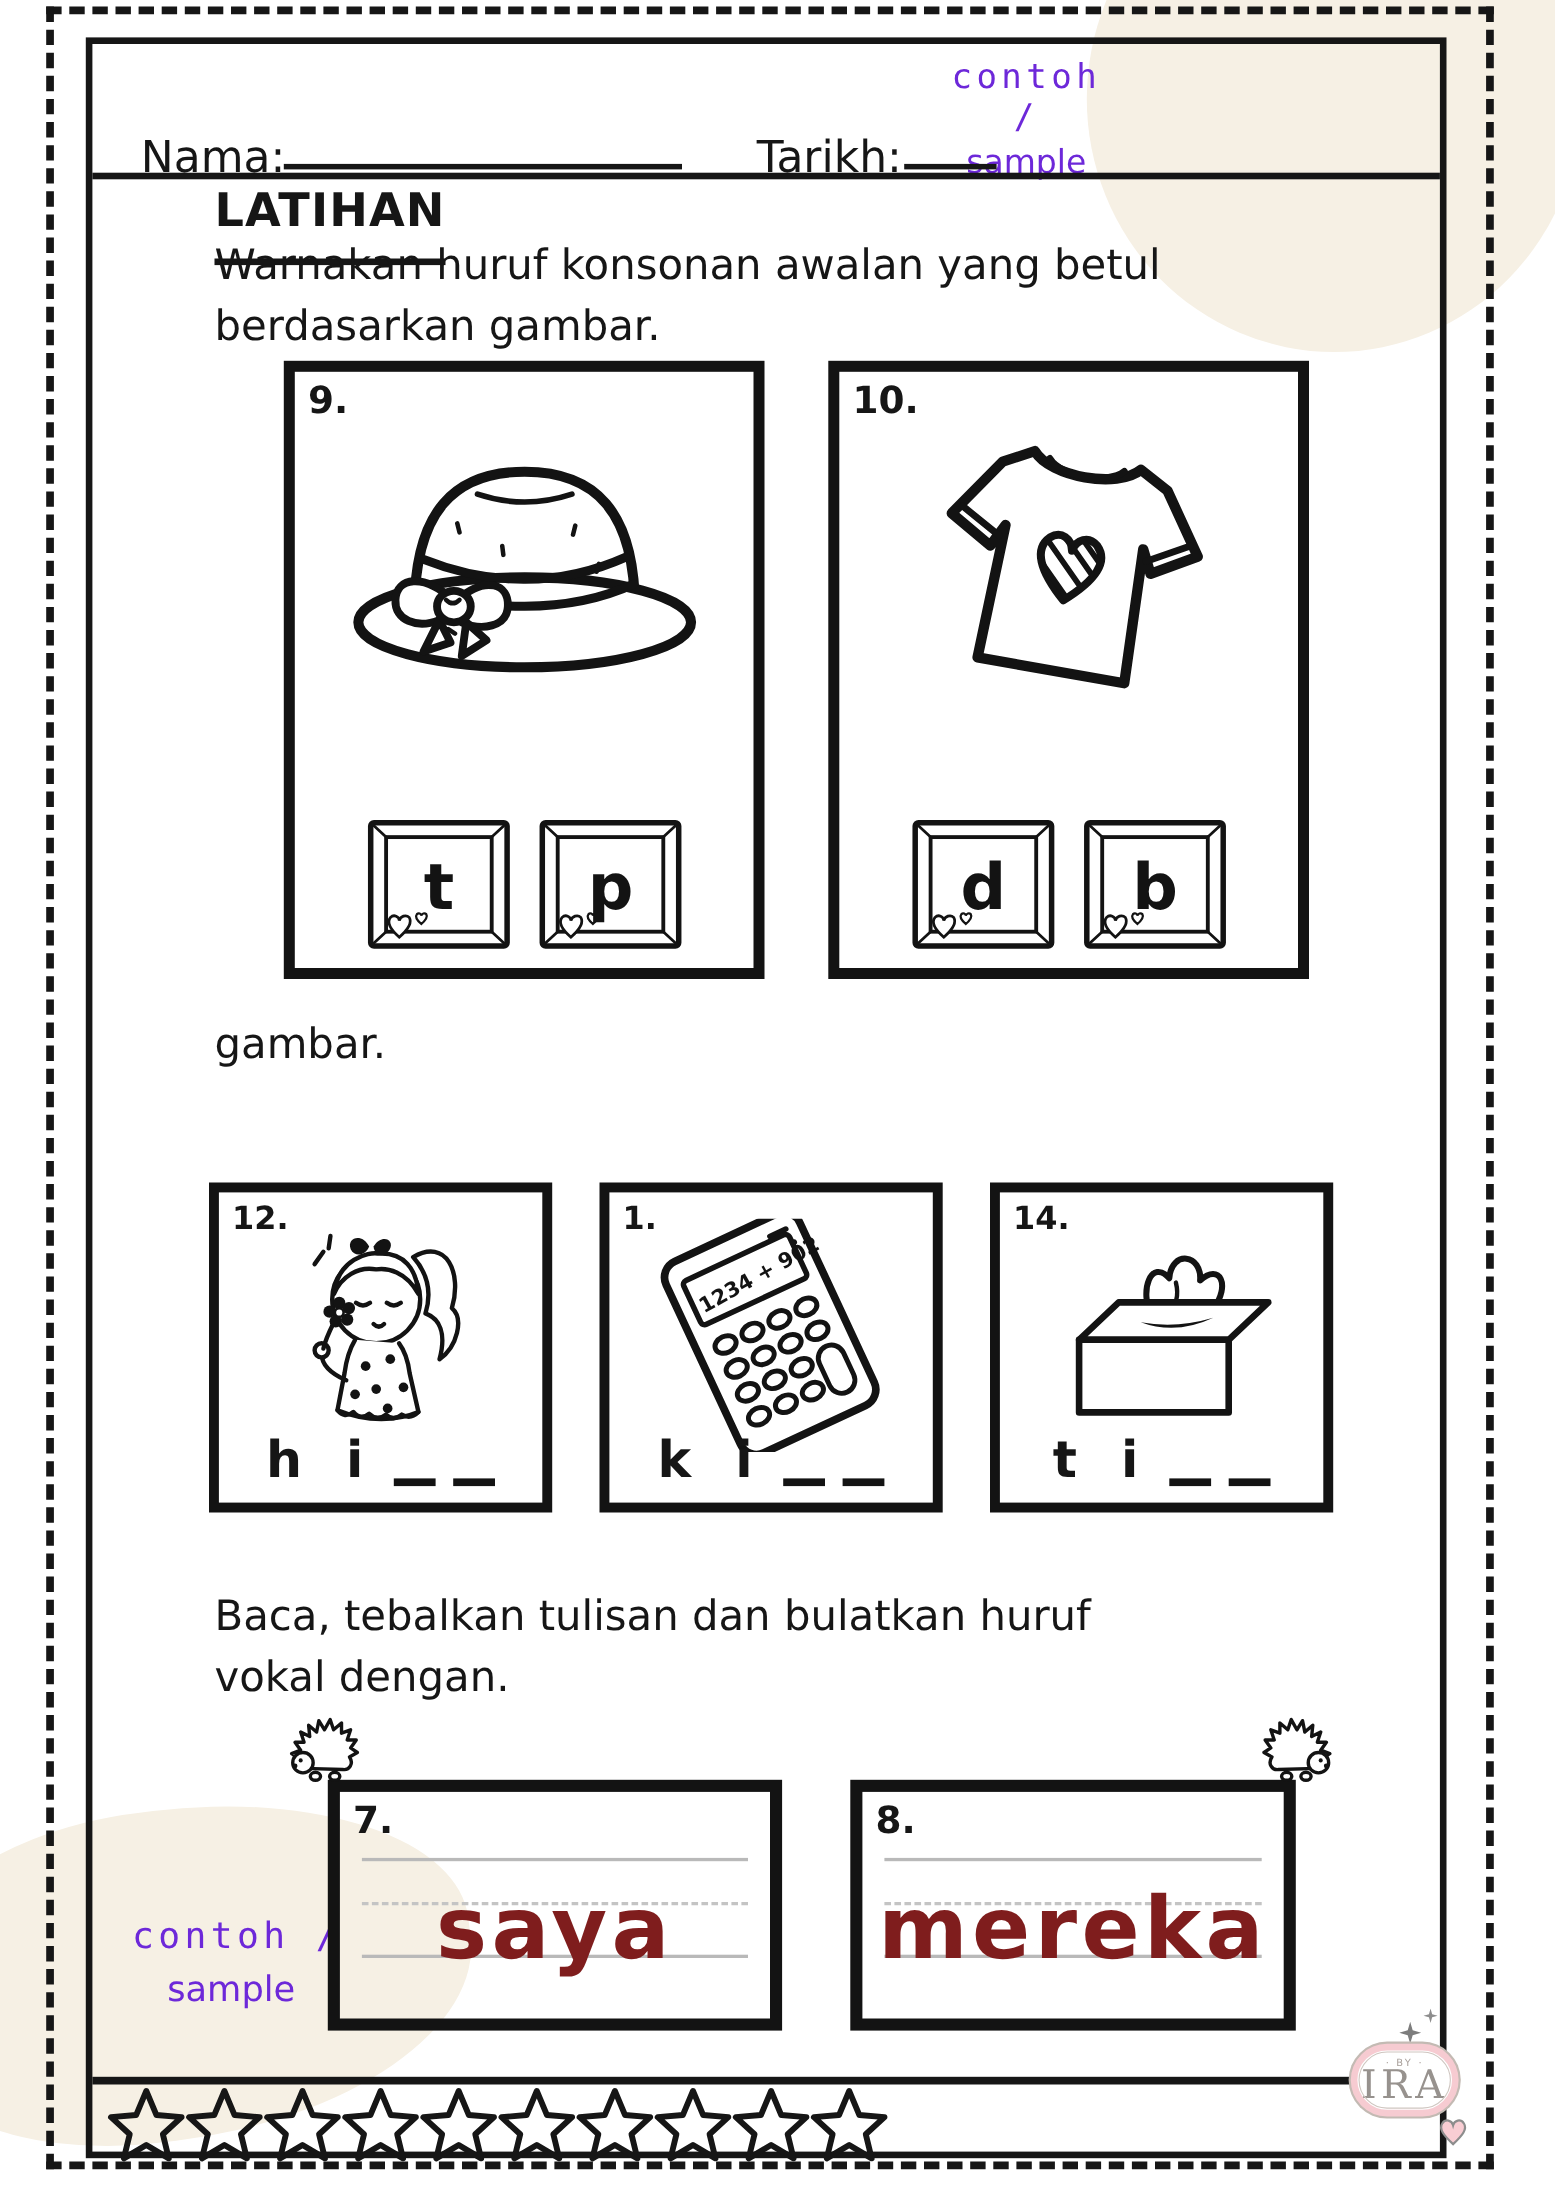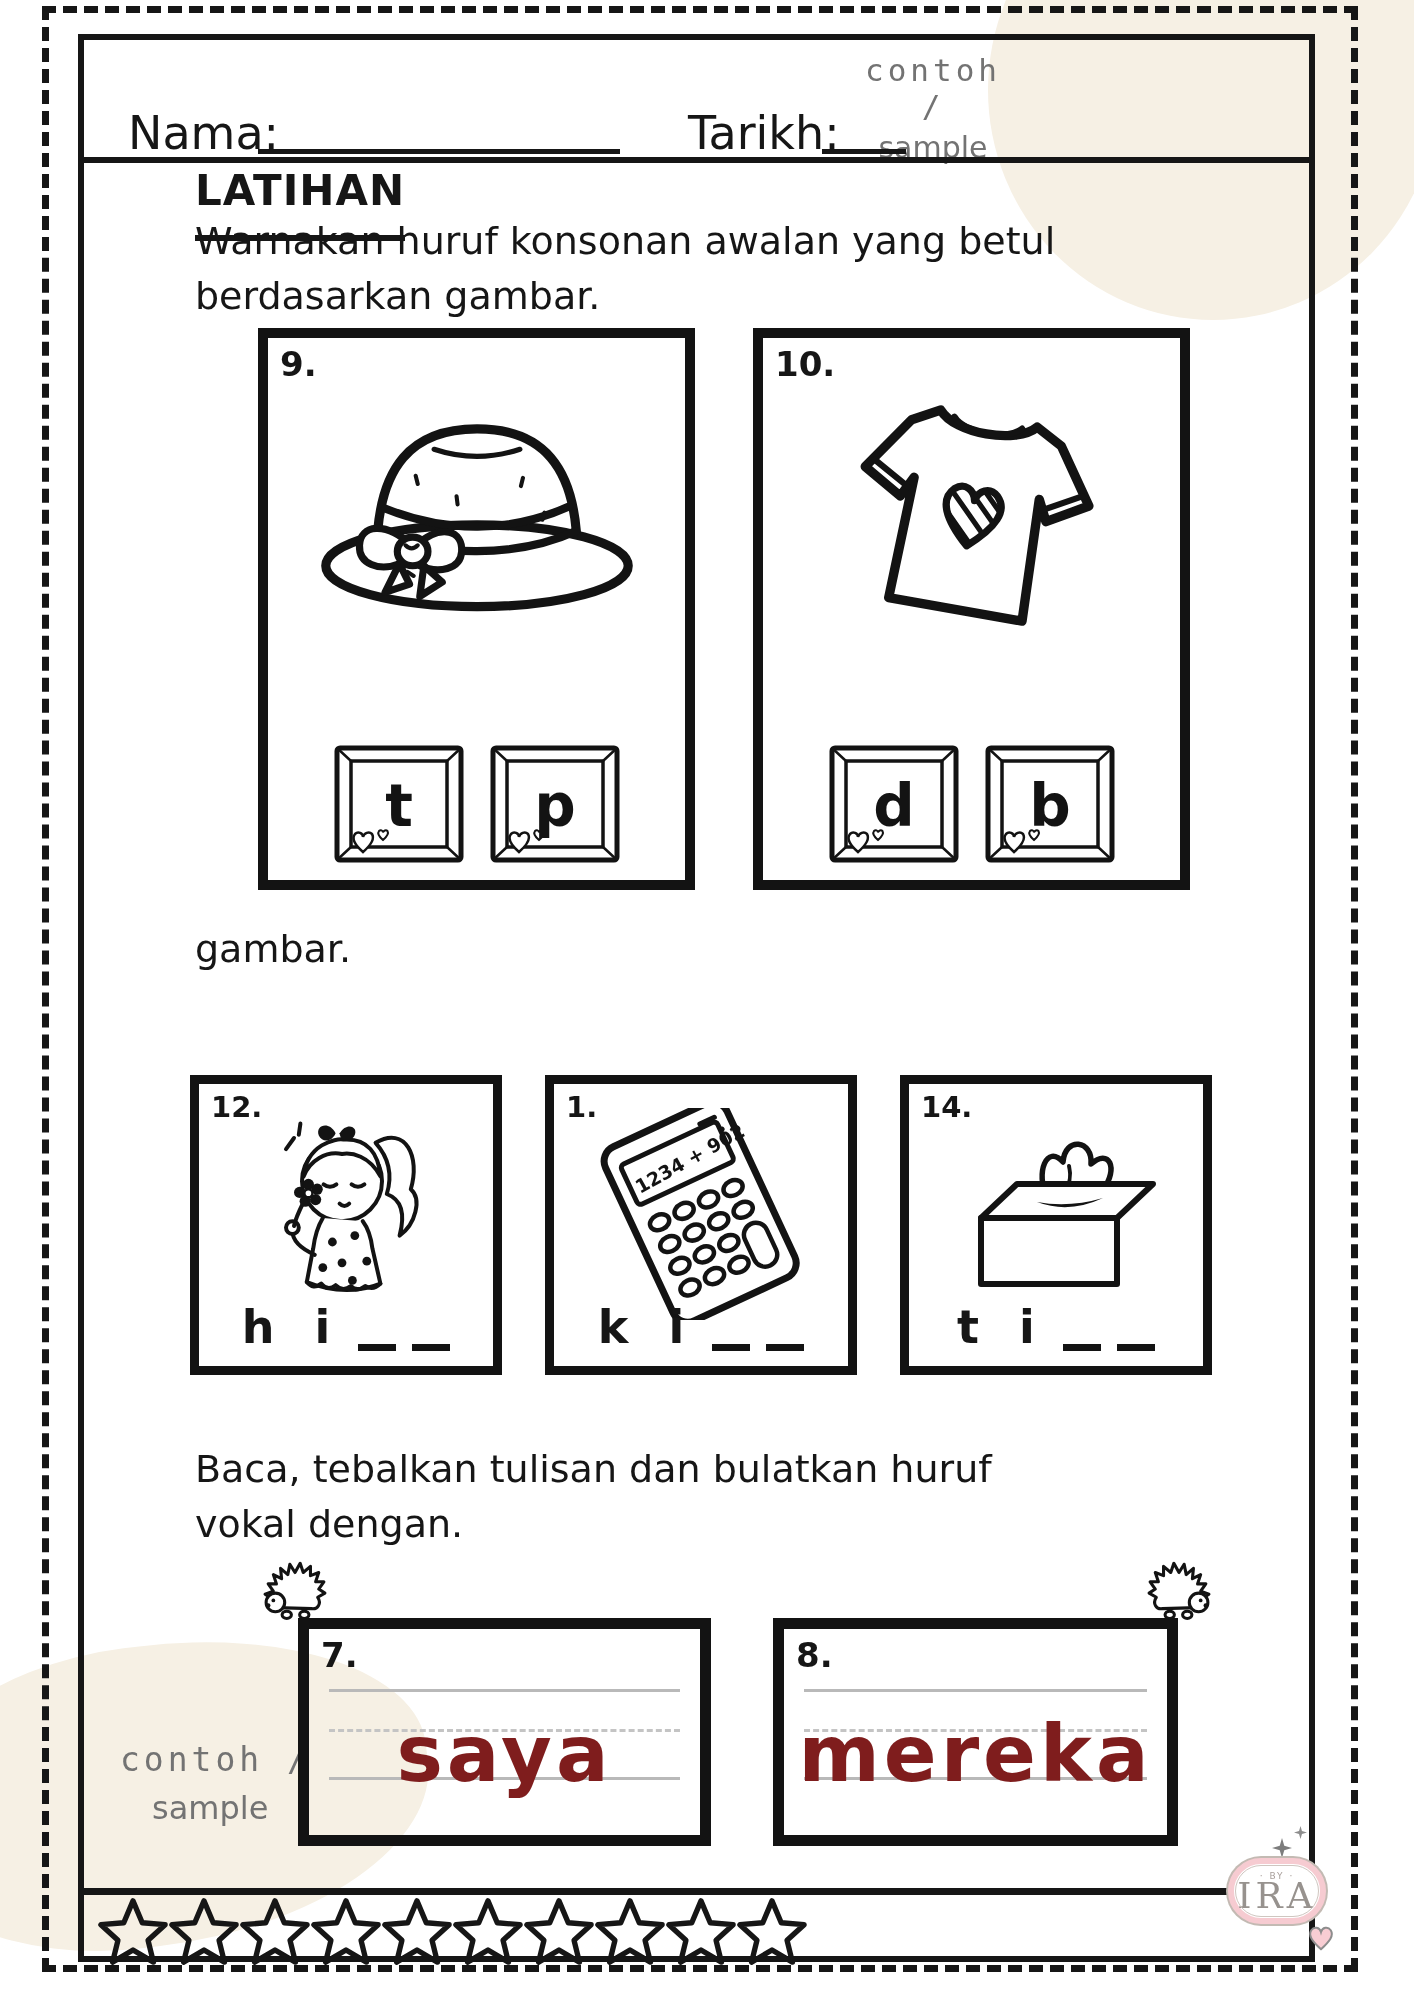--- a/index.html
+++ b/index.html
@@ -3,36 +3,36 @@
 <meta charset="utf-8">
 <style>
   * { margin:0; padding:0; box-sizing:border-box; }
   html,body { width:1414px; height:2000px; }
   body { position:relative; background:#fff; font-family:"DejaVu Sans", sans-serif; color:#161616; overflow:hidden; }
 
   .blob { position:absolute; background:#f6f0e4; z-index:0; }
   .blob-tr { left:988px; top:-140px; width:450px; height:460px; border-radius:50%; }
   .blob-bl { left:-110px; top:1645px; width:540px; height:300px; border-radius:48% 52% 55% 45% / 55% 45% 52% 48%; transform:rotate(-7deg); }
 
-  .wm { position:absolute; z-index:1; color:#737373; }
+  .wm { position:absolute; z-index:1; color:#6d28d9; }
   .wm .wm1 { font-family:"DejaVu Sans Mono", monospace; letter-spacing:4px; }
   .wm .wm2 { font-family:"DejaVu Sans", sans-serif; }
   .wm-top { left:843px; top:52px; width:180px; text-align:center; }
   .wm-top .wm1 { font-size:31px; }
   .wm-top .wm2 { font-size:30px; margin-top:6px; }
   .wm-bottom { left:120px; top:1740px; width:230px; }
   .wm-bottom .wm1 { font-size:33px; }
   .wm-bottom .wm2 { font-size:32px; margin-top:10px; margin-left:32px; }
 
   .outer-dashed { position:absolute; left:42px; top:6px; width:1316px; height:1966px; border:7px dashed #161616; z-index:2; }
   .sheet { position:absolute; left:78px; top:34px; width:1237px; height:1928px; border:6px solid #161616; z-index:2; }
   .header-rule { position:absolute; left:84px; top:157px; width:1225px; height:6px; background:#161616; z-index:3; }
   .stars-rule { position:absolute; left:84px; top:1888px; width:1225px; height:7px; background:#161616; z-index:3; }
 
-  .header-label { position:absolute; z-index:3; font-size:46px; }
+  .header-label { position:absolute; z-index:3; font-size:40px;margin-top:14px; }
   .name-label { left:128px; top:106px; }
   .date-label { left:688px; top:106px; }
   .blank-line { position:absolute; z-index:3; height:5px; background:#161616; }
   .name-line { left:258px; top:149px; width:362px; }
   .date-line { left:822px; top:149px; width:84px; }
 
   .section-title { position:absolute; left:195px; top:166px; z-index:3; font-size:42px; font-weight:bold; letter-spacing:1px; border-bottom:6px solid #161616; padding-bottom:20px; }
   .instruction { position:absolute; left:195px; z-index:3; font-size:38px; line-height:55px; }
   .instr-a { top:214px; }
   .instr-b { top:922px; }

